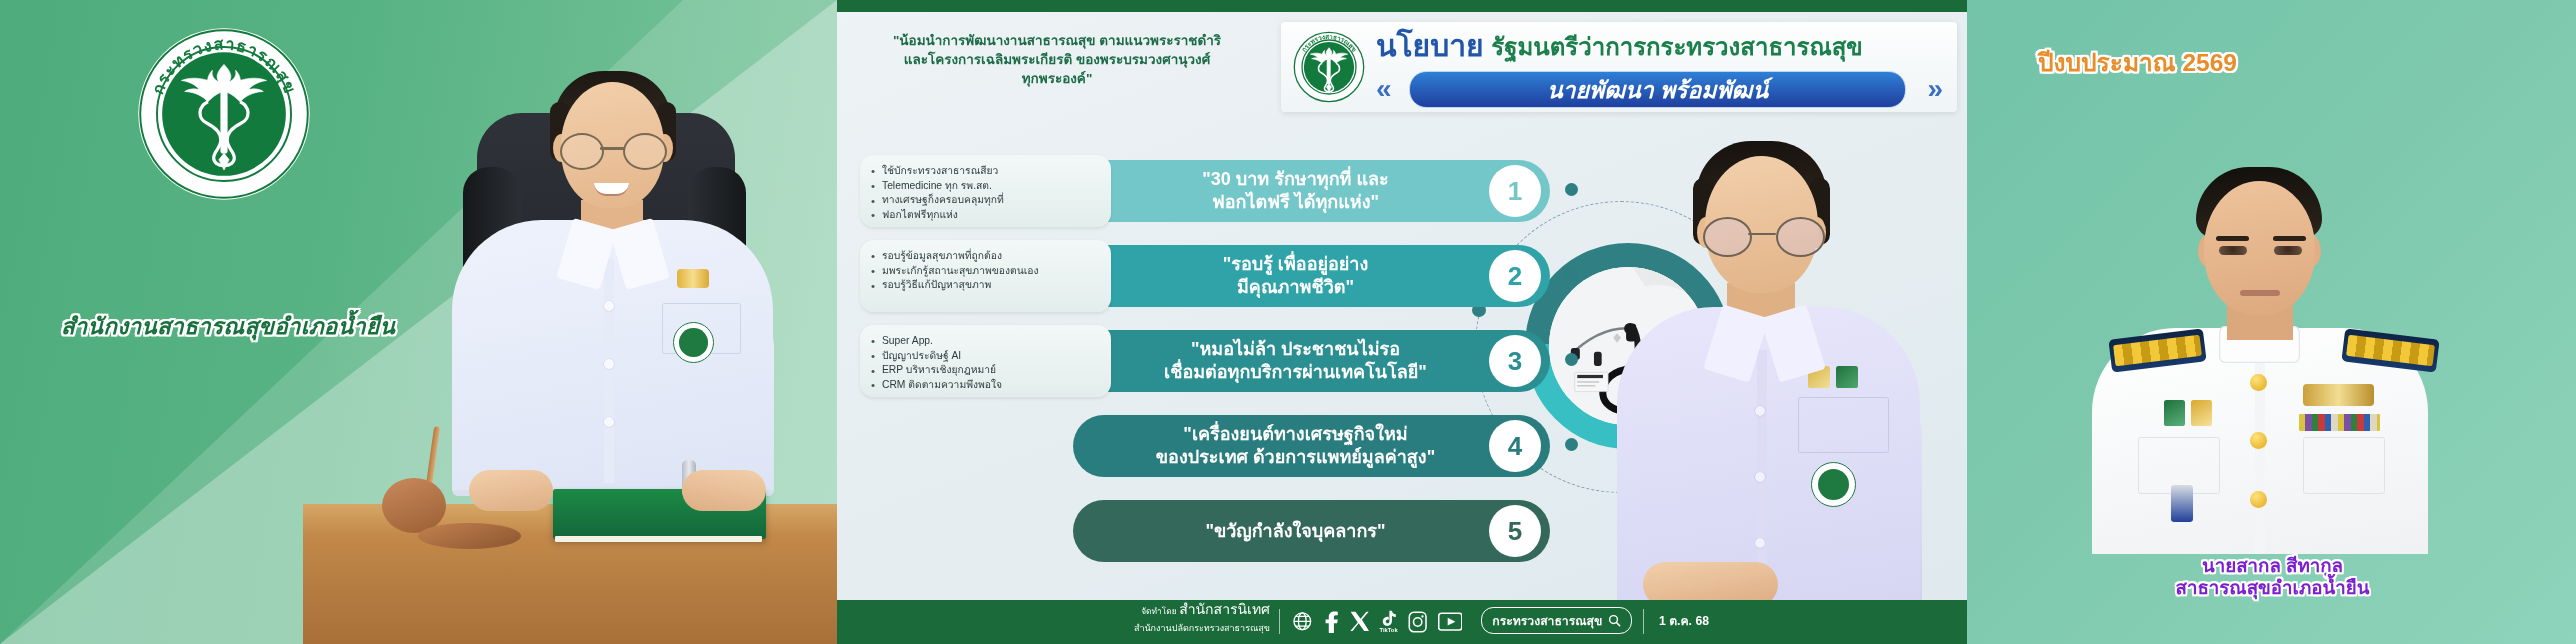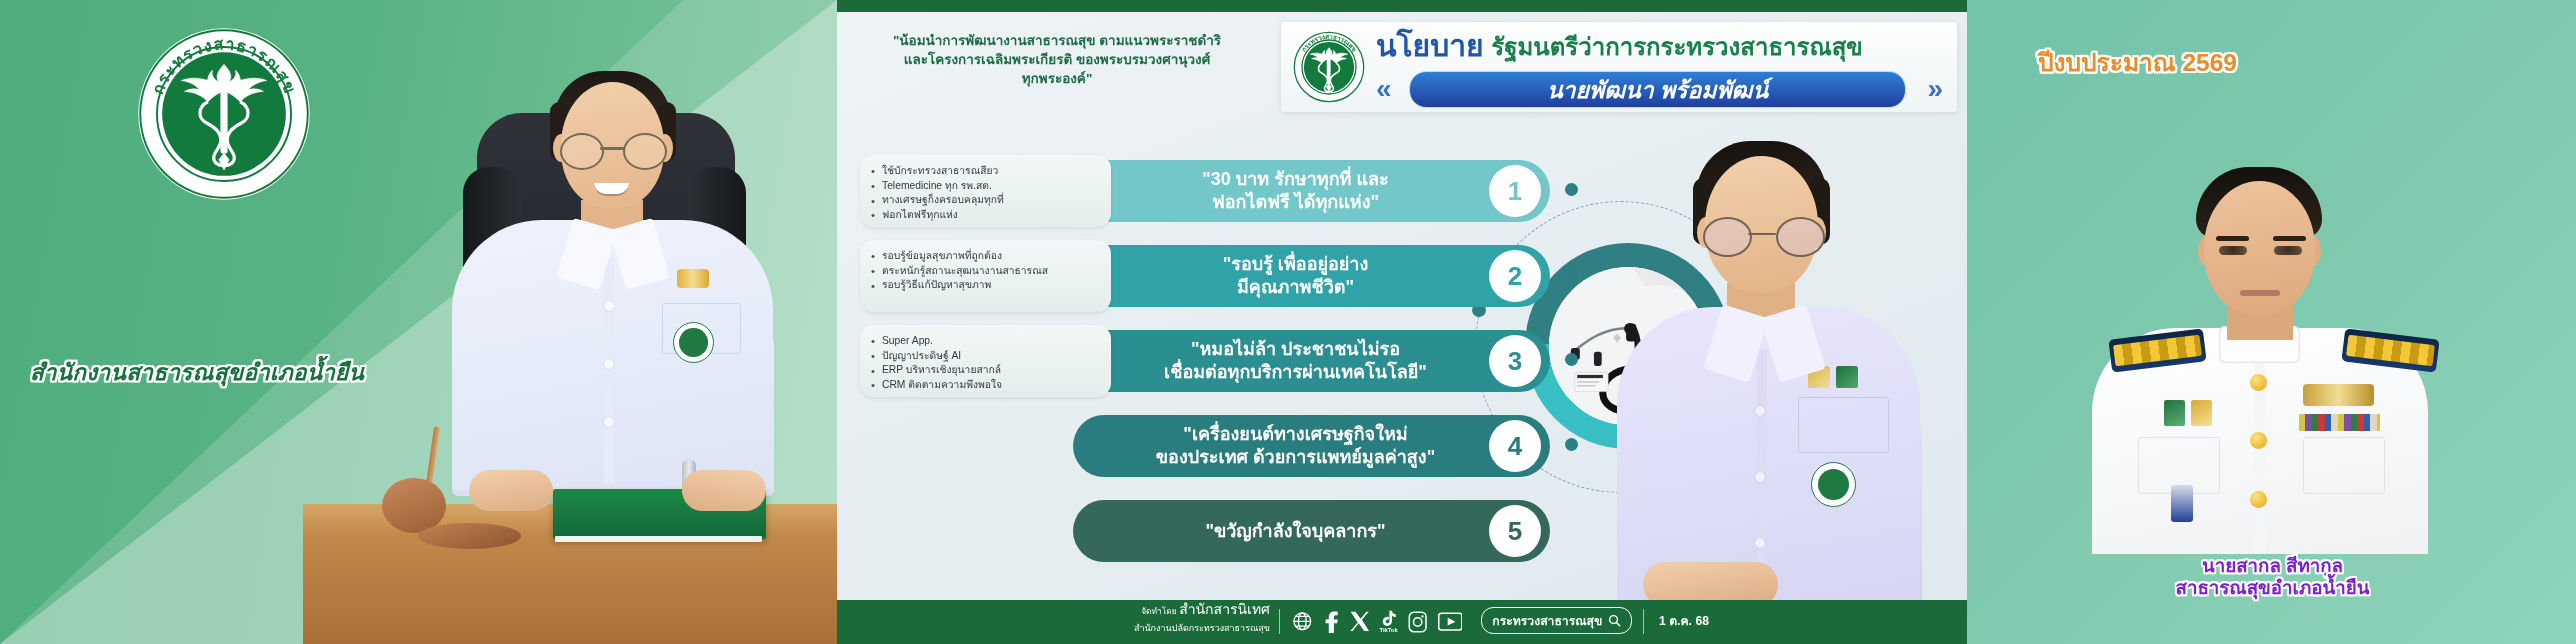--- a/index.html
+++ b/index.html
@@ -15,26 +15,26 @@
     clip-path:polygon(0 100%, 837px 0, 837px 644px, 0 100%);}
   #left-wedge2{position:absolute;left:0;bottom:0;width:837px;height:644px;
     background:rgba(255,255,255,.16);
     clip-path:polygon(0 100%, 683px 0, 837px 0, 837px 644px, 0 100%);}
 
   
   #moph-seal{position:absolute;left:137px;top:27px;width:174px;height:174px;}
   #moph-seal svg{display:block;}
 
   
-  #office-name{position:absolute;left:30px;top:308px;width:438px;text-align:left;
+  #office-name{position:absolute;left:9px;top:308px;width:438px;text-align:center;
     font-size:22.5px;font-weight:700;font-style:italic;color:#18703d;
     letter-spacing:0.3px;white-space:nowrap;
     text-shadow:
       -1.9px -1.9px 0 #fff, 1.9px -1.9px 0 #fff, -1.9px 1.9px 0 #fff, 1.9px 1.9px 0 #fff,
-      0 -2.3px 0 #fff, 0 2.3px 0 #fff, -2.3px 0 0 #fff, 2.3px 0 0 #fff; margin-top: 46px;}
+      0 -2.3px 0 #fff, 0 2.3px 0 #fff, -2.3px 0 0 #fff, 2.3px 0 0 #fff;}
 
   
   #exec-photo{position:absolute;left:303px;top:45px;width:535px;height:599px;overflow:hidden;}
   .chair{position:absolute;left:174px;top:68px;width:258px;height:303px;border-radius:45px 45px 13px 13px;
     background:linear-gradient(180deg,#2f3238,#1d2024);}
   .chair-wing-l{position:absolute;left:160px;top:122px;width:58px;height:193px;border-radius:26px;
     background:linear-gradient(90deg,#15171a,#2c2f34);}
   .chair-wing-r{position:absolute;left:385px;top:122px;width:58px;height:193px;border-radius:26px;
     background:linear-gradient(270deg,#15171a,#2c2f34);}
   .head{position:absolute;left:258px;top:37px;width:103px;height:126px;border-radius:50% 50% 45% 45%;
@@ -443,42 +443,42 @@
           <div>"รอบรู้ เพื่ออยู่อย่าง</div>
           <div>มีคุณภาพชีวิต"</div>
         </div>
         <div class="num-circle">
           <span style="color:#2fa3a8">2</span>
         </div>
       </div>
       <div class="bullets-box">
         <ul>
           <li>รอบรู้ข้อมูลสุขภาพที่ถูกต้อง</li>
-          <li>ตระหนักรู้สถานะสุฒนางานสาธารณส</li>
+          <li>มพระเกักรู้สถานะสุขภาพของตนเอง</li>
           <li>รอบรู้วิธีแก้ปัญหาสุขภาพ</li>
         </ul>
       </div>
       <div class="node" style="left:705px;top:28px;"></div>
     </div>
 
     <div class="policy-row" style="top:325px;">
       <div class="quote-band" style="background:#2b8f92;">
         <div class="quote-text">
           <div>"หมอไม่ล้า ประชาชนไม่รอ</div>
           <div>เชื่อมต่อทุกบริการผ่านเทคโนโลยี"</div>
         </div>
         <div class="num-circle">
           <span style="color:#2b8f92">3</span>
         </div>
       </div>
       <div class="bullets-box">
         <ul>
           <li>Super App.</li>
           <li>ปัญญาประดิษฐ์ AI</li>
-          <li>ERP บริหารเชิงยุนายสากล์</li>
+          <li>ERP บริหารเชิงยุกฎหมาย์</li>
           <li>CRM ติดตามความพึงพอใจ</li>
         </ul>
       </div>
       <div class="node" style="left:705px;top:28px;"></div>
     </div>
 
     <div class="policy-row" style="top:410px;">
       <div class="quote-band" style="background:#2a7d7e;">
         <div class="quote-text">
           <div>"เครื่องยนต์ทางเศรษฐกิจใหม่</div>

